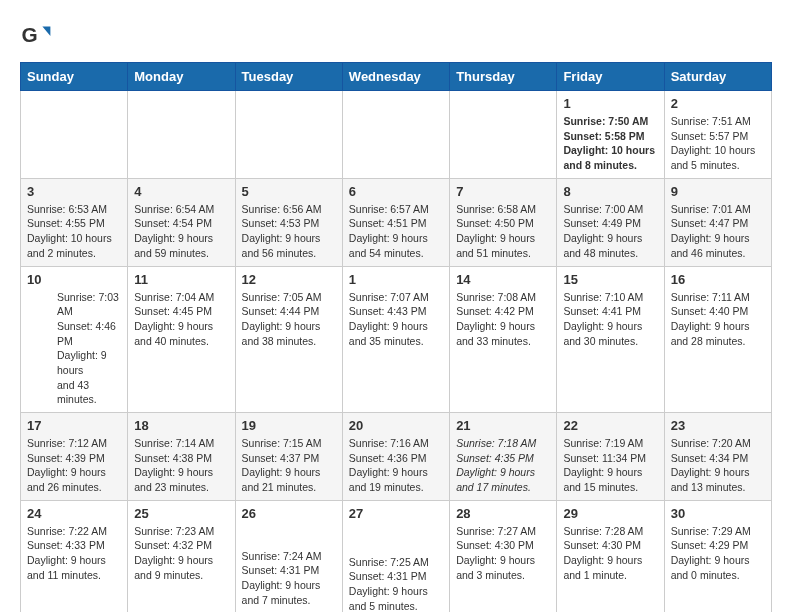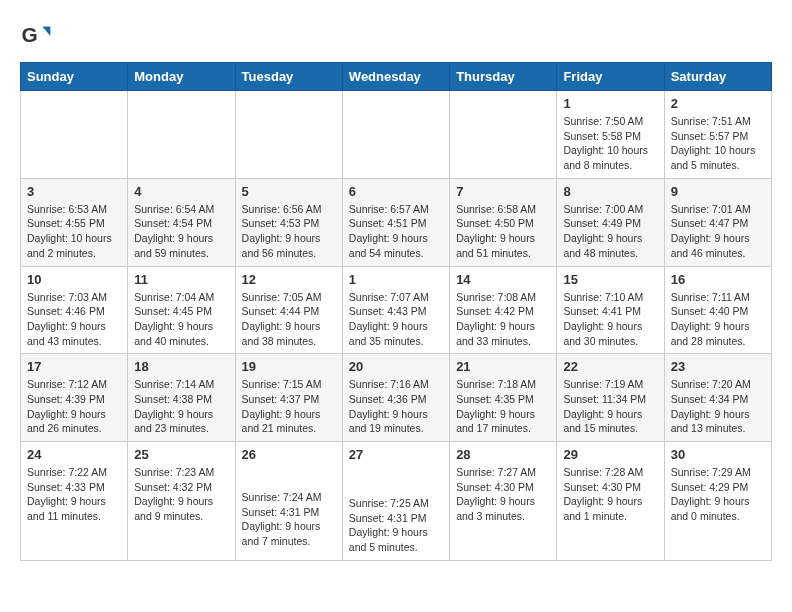--- a/index.html
+++ b/index.html
@@ -123,21 +123,21 @@
   </thead>
   <tbody id="calendar-body">
   <tr>
         <td class="empty-cell"></td>
         <td class="empty-cell"></td>
         <td class="empty-cell"></td>
         <td class="empty-cell"></td>
         <td class="empty-cell"></td>
         <td>
           <span class="day-num">1</span>
-          <div class="day-info" style="white-space: pre-line;">Sunrise: 7:50 AM
+          <div class="day-info" style="white-space: pre-line; font-weight: bold;">Sunrise: 7:50 AM
 Sunset: 5:58 PM
 Daylight: 10 hours
 and 8 minutes.</div>
         </td>
         <td>
           <span class="day-num">2</span>
           <div class="day-info" style="white-space: pre-line;">Sunrise: 7:51 AM
 Sunset: 5:57 PM
 Daylight: 10 hours
 and 5 minutes.</div>
@@ -190,21 +190,21 @@
           <span class="day-num">9</span>
           <div class="day-info" style="white-space: pre-line;">Sunrise: 7:01 AM
 Sunset: 4:47 PM
 Daylight: 9 hours
 and 46 minutes.</div>
         </td>
       </tr>
       <tr>
         <td>
           <span class="day-num">10</span>
-          <div class="day-info" style="white-space: pre-line;">Sunrise: 7:03 AM
+          <div class="day-info" style="white-space: pre-line; margin-left: 30px;">Sunrise: 7:03 AM
 Sunset: 4:46 PM
 Daylight: 9 hours
 and 43 minutes.</div>
         </td>
         <td>
           <span class="day-num">11</span>
           <div class="day-info" style="white-space: pre-line;">Sunrise: 7:04 AM
 Sunset: 4:45 PM
 Daylight: 9 hours
 and 40 minutes.</div>
@@ -269,21 +269,21 @@
         </td>
         <td>
           <span class="day-num">20</span>
           <div class="day-info" style="white-space: pre-line;">Sunrise: 7:16 AM
 Sunset: 4:36 PM
 Daylight: 9 hours
 and 19 minutes.</div>
         </td>
         <td>
           <span class="day-num">21</span>
-          <div class="day-info" style="white-space: pre-line;">Sunrise: 7:18 AM
+          <div class="day-info" style="white-space: pre-line; font-style: italic;">Sunrise: 7:18 AM
 Sunset: 4:35 PM
 Daylight: 9 hours
 and 17 minutes.</div>
         </td>
         <td>
           <span class="day-num">22</span>
           <div class="day-info" style="white-space: pre-line;">Sunrise: 7:19 AM
 Sunset: 11:34 PM
 Daylight: 9 hours
 and 15 minutes.</div>

